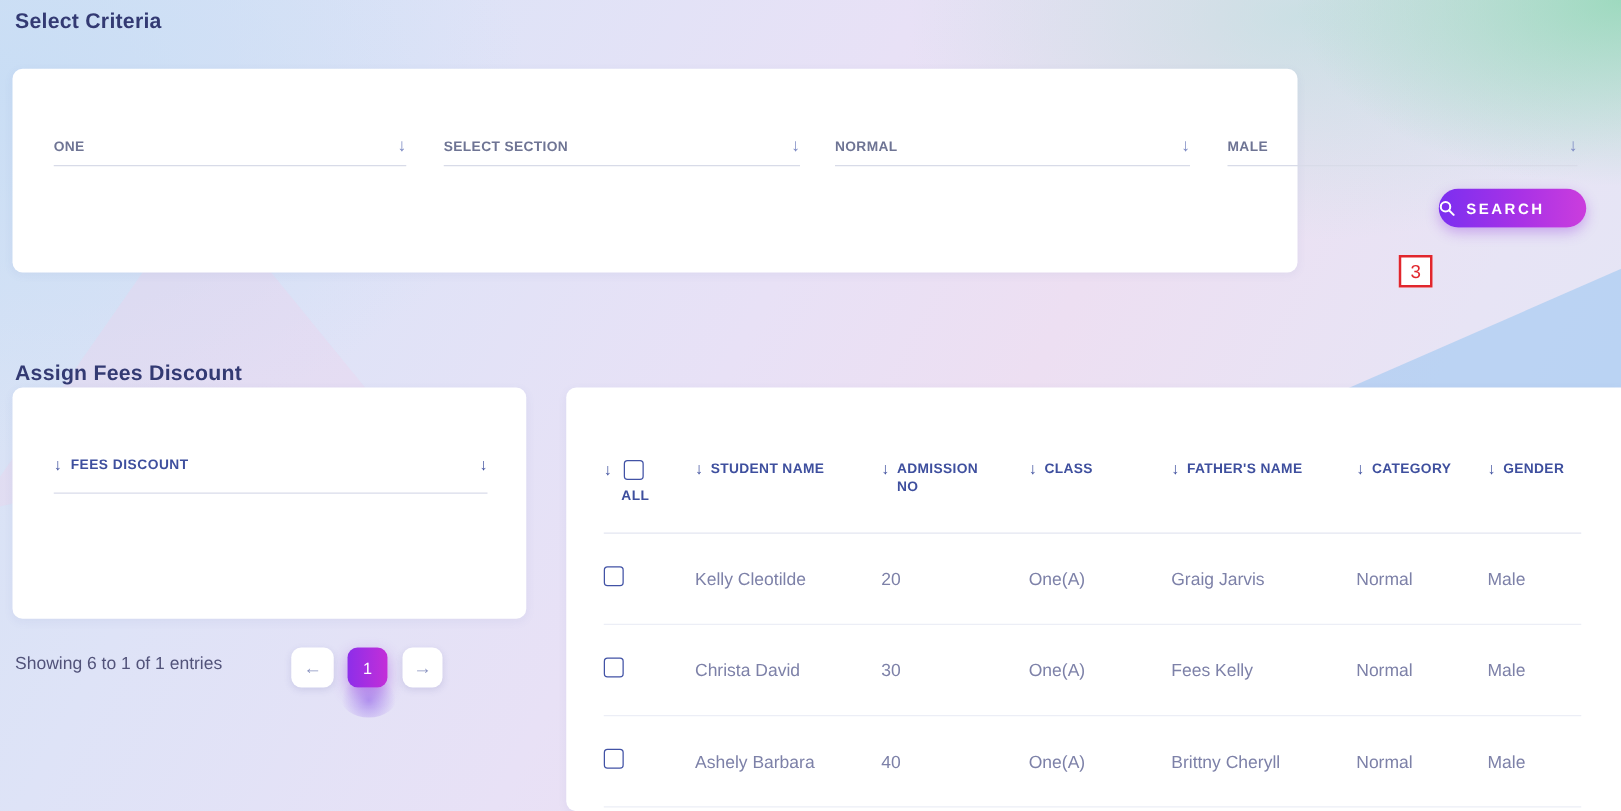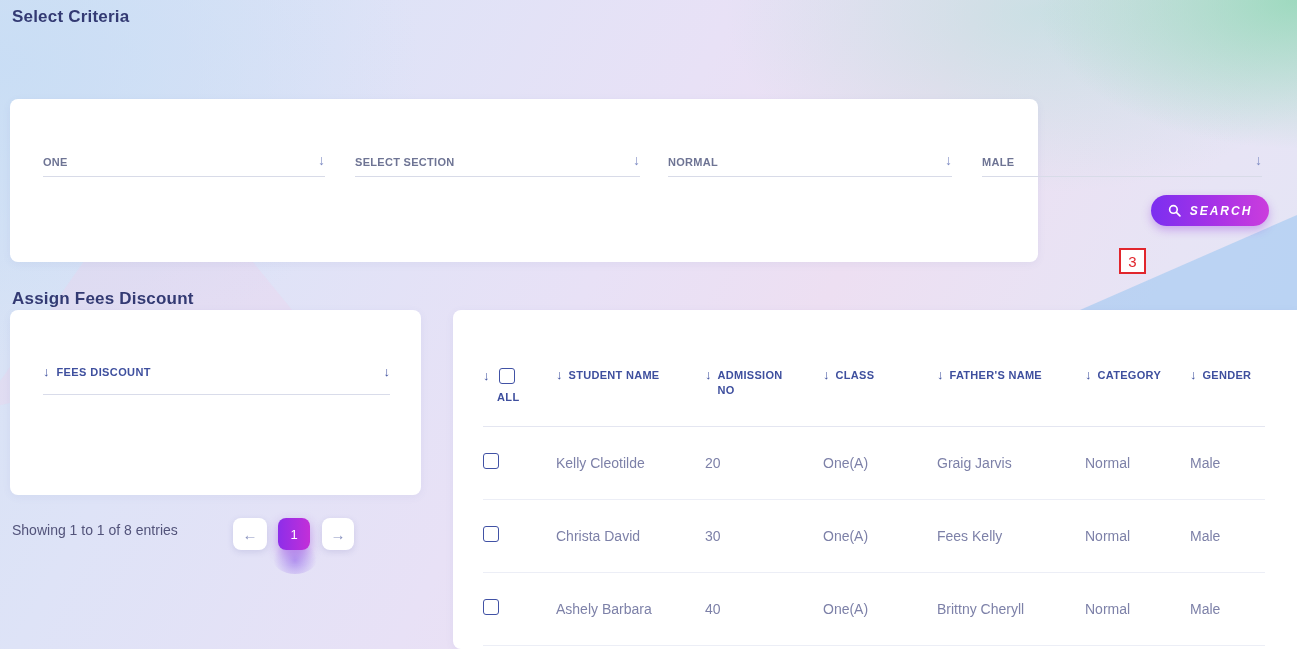--- a/index.html
+++ b/index.html
@@ -25,21 +25,21 @@
     background:radial-gradient(circle at 50% 60%, rgba(141,92,235,0.55), rgba(141,92,235,0) 70%);
     border-radius:50%; pointer-events:none; }
 
   .page-heading { position:absolute; left:12px; font-size:17px; font-weight:600;
     color:#333a73; letter-spacing:0.2px; }
   #h-criteria { top:7px;text-align:center; }
   #h-assign { top:272px;margin-top:17px; }
 
   .card { position:absolute; background:#ffffff; border-radius:8px;
     box-shadow:0 2px 8px rgba(90,100,170,0.07); }
-  #card-criteria { left:10px; top:55px; width:1028px; height:163px;margin-top:44px; }
+  #card-criteria { left:10px; top:55px; width:1028px; height:163px; }
   #card-discount { left:10px; top:310px; width:411px; height:185px; }
   #card-students { left:453px; top:310px; width:844px; height:339px; border-top-right-radius:0; border-bottom-right-radius:0; }
 
   
   .select-field { position:absolute; top:50px; height:28px; cursor:pointer;
     border-bottom:1px solid #d8dbe8; display:flex; align-items:flex-start;
     justify-content:space-between; }
   .select-label { font-size:11px; font-weight:600; color:#6e7494; letter-spacing:0.3px; padding-top:7px; }
   .dd-arrow { font-size:14px; color:#7f8cc4; padding-top:3px; }
   #f1 { left:33px;  width:282px; }
@@ -51,23 +51,23 @@
   .annot { position:absolute; left:1109px; top:149px; width:27px; height:26px;
     background:#ffffff; border:2px solid #e1262d; color:#e1262d;
     display:flex; align-items:center; justify-content:center;
     font-size:15px; z-index:6; }
 
   
   .search-btn { position:absolute; left:1141px; top:96px; width:118px; height:31px;
     border:none; border-radius:16px; cursor:pointer;
     background:linear-gradient(90deg, #7b2ff0 0%, #a832e6 55%, #cb3ddd 100%);
     color:#ffffff; font-size:12px; font-weight:bold; letter-spacing:2px;
-    display:flex; align-items:center; justify-content:center; gap:9px;
+    display:flex; align-items:center; gap:9px;
     font-family:"Liberation Sans", sans-serif;
-    box-shadow:0 4px 10px rgba(140,50,220,0.35);font-style:italic; }
+    box-shadow:0 4px 10px rgba(140,50,220,0.35); }
 
   
   .d-head { position:absolute; left:33px; top:55px; width:347px; height:30px;
     border-bottom:1px solid #d9dcea; display:flex; align-items:flex-start;
     justify-content:space-between; }
   .d-head-left { display:flex; gap:7px; align-items:flex-start; cursor:pointer; }
   .th-arrow { font-size:13px; color:#3e4f9e; line-height:14px; }
   .th-label { font-size:11px; font-weight:bold; color:#3e4f9e; letter-spacing:0.4px; line-height:14px; }
   .d-row { position:absolute; left:33px; top:110px; width:347px; display:grid;
     grid-template-columns:270px auto; }
@@ -151,21 +151,21 @@
 <div class="card" id="card-discount">
   <div class="d-head">
     <span class="d-head-left">
       <span class="th-arrow">↓</span>
       <span class="th-label">FEES DISCOUNT</span>
     </span>
     <span class="th-arrow">↓</span>
   </div>
 </div>
 
-<div class="showing">Showing 1 to 1 of 8 entries</div>
+<div class="showing">Showing 6 to 1 of 1 entries</div>
 <button class="pg-btn pg-white" id="pg-prev">
   <span>←</span>
 </button>
 <button class="pg-btn" id="pg-page">1</button>
 <button class="pg-btn pg-white" id="pg-next">
   <span>→</span>
 </button>
 
 <div class="card" id="card-students">
   <div class="s-head">

